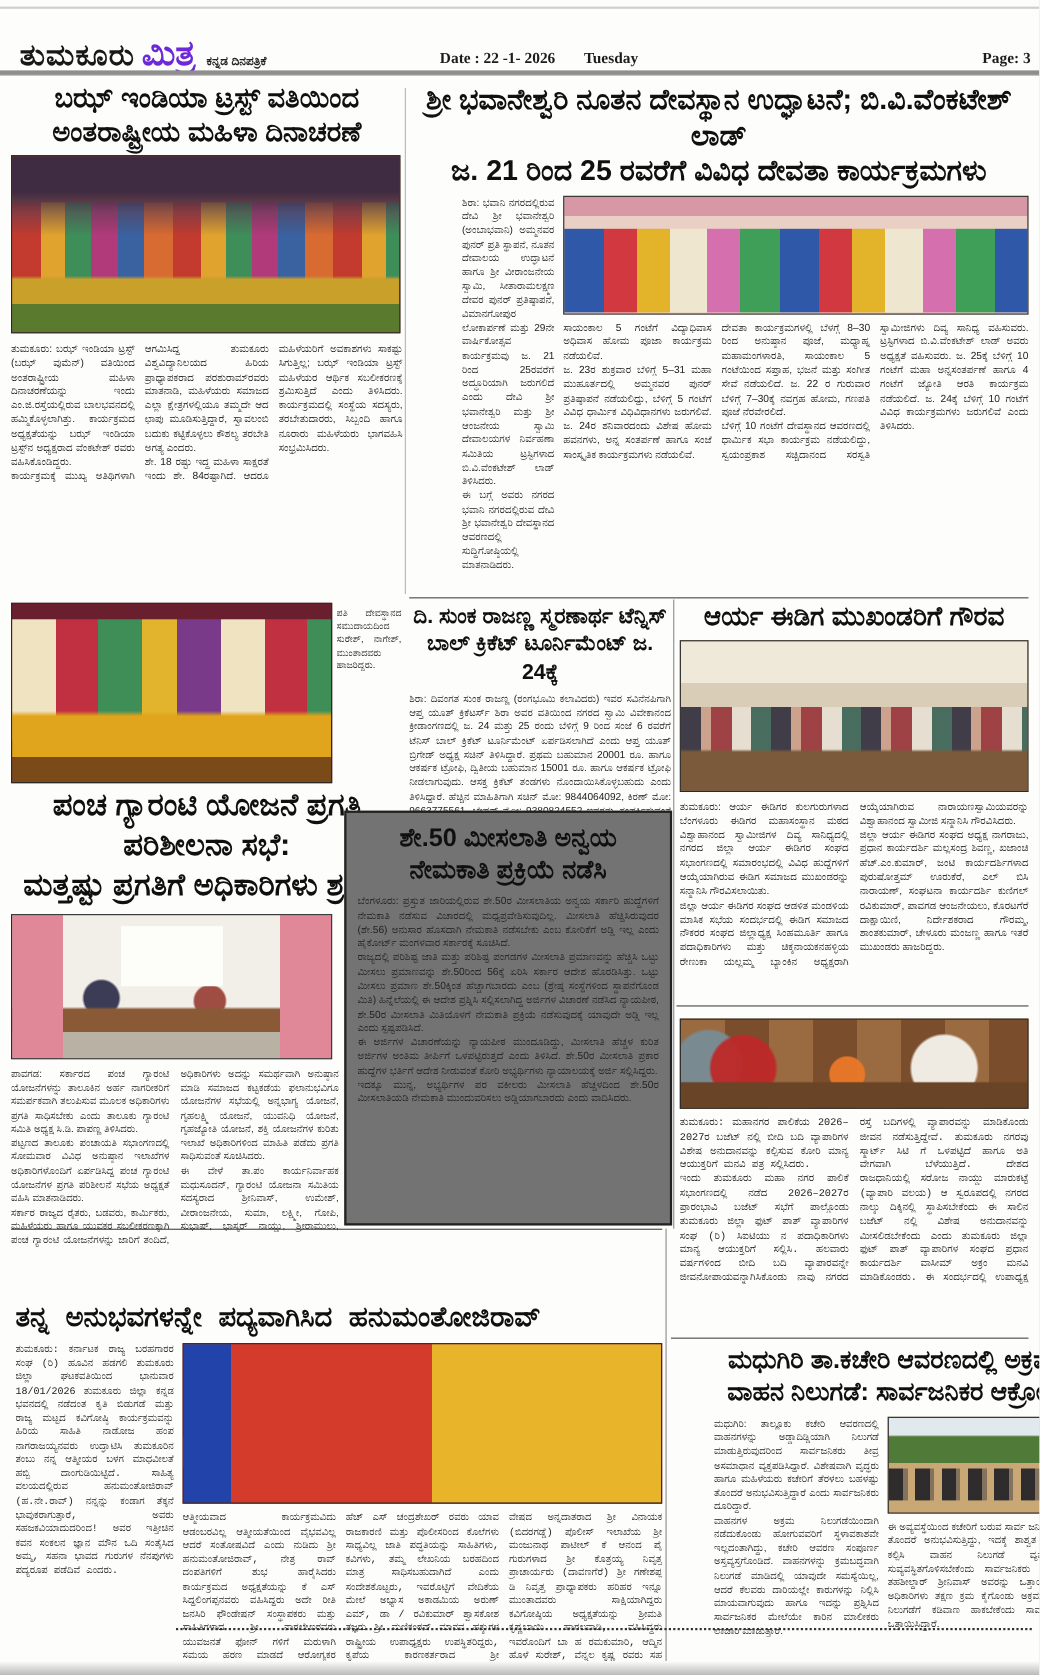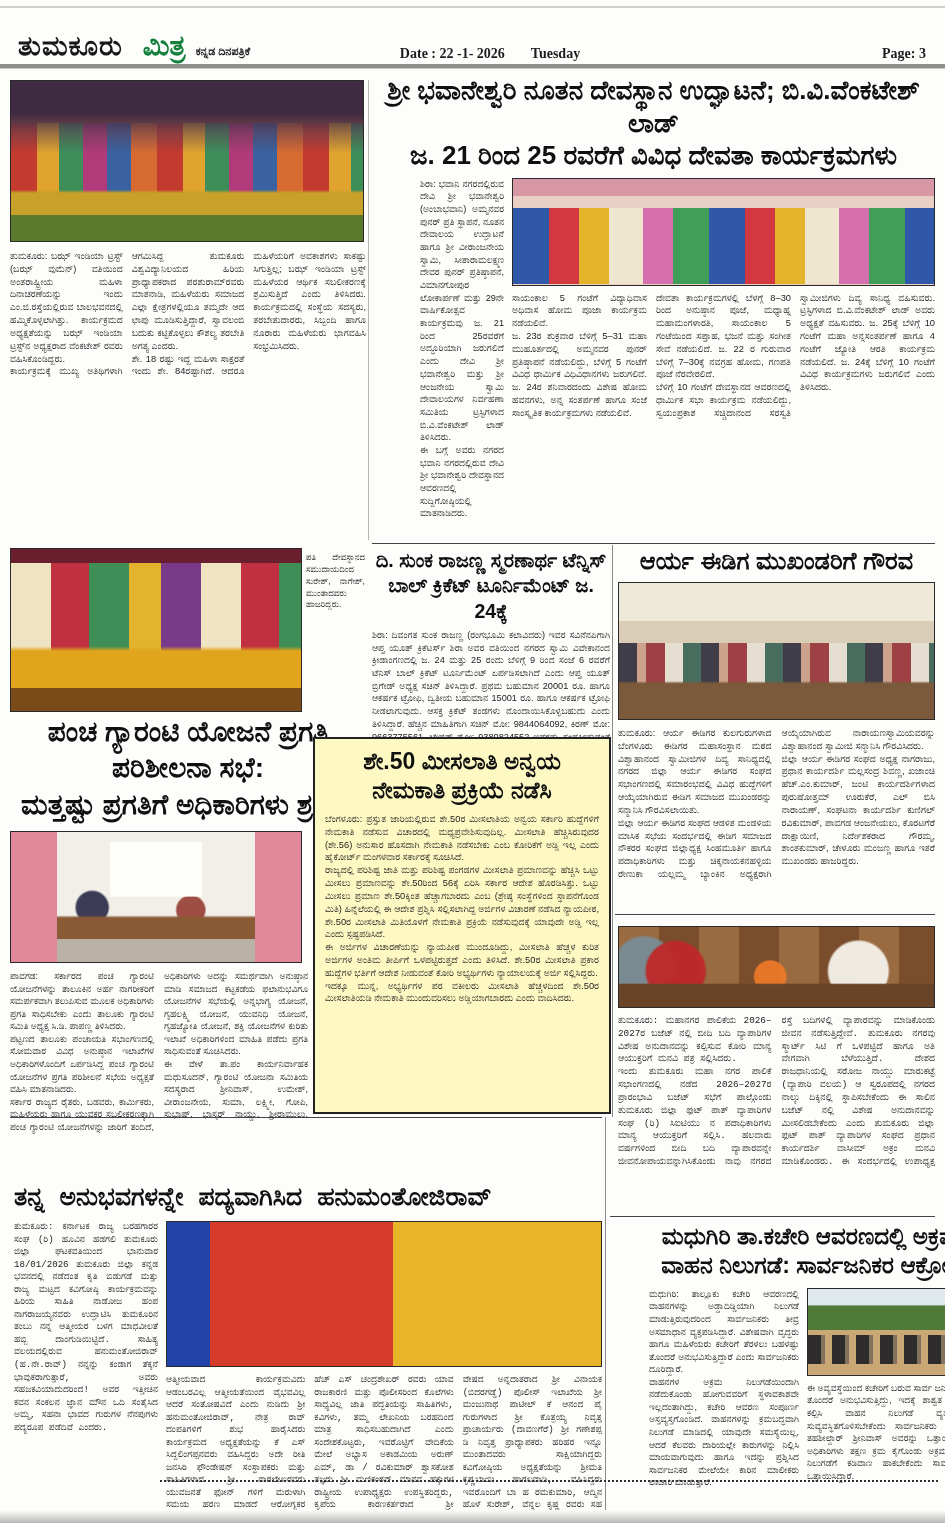--- a/index.html
+++ b/index.html
@@ -4,26 +4,26 @@
 <style>
   html,body{margin:0;padding:0;background:#e9e9e7;}
   .page{position:relative;width:945px;height:1523px;margin:0 auto;background:#fdfdfb;
         font-family:"Liberation Sans","DejaVu Sans",sans-serif;color:#1c1c1c;overflow:hidden;}
   .edge-top{position:absolute;left:0;top:6px;width:945px;height:2px;background:#cfcfcd;}
   .edge-bottom{position:absolute;left:0;top:1510px;width:945px;height:13px;
         background:linear-gradient(180deg,#fdfdfb,#b9b9b6);}
   
   .masthead{position:absolute;left:18px;top:30px;white-space:nowrap;}
   .mh-black{font-size:27px;font-weight:bold;letter-spacing:1px;color:#181818;}
-  .mh-red{font-size:28px;font-weight:bold;color:#15803d;margin-left:20px;}
+  .mh-red{font-size:32px;font-weight:bold;color:#6d28d9;margin-left:6px;}
   .mh-tag{font-size:11px;font-weight:bold;color:#222;margin-left:10px;}
   .head-date{position:absolute;left:340px;top:46px;width:300px;text-align:center;
         font-family:"Liberation Serif","DejaVu Serif",serif;font-weight:bold;font-size:14px;}
   .head-date .day{margin-left:26px;}
-  .head-page{position:absolute;right:19px;top:46px;font-family:"Liberation Serif","DejaVu Serif",serif;
+  .head-page{position:absolute;right:8px;top:46px;font-family:"Liberation Serif","DejaVu Serif",serif;
         font-weight:bold;font-size:14px;}
   .head-rule{position:absolute;left:0;top:64px;width:945px;height:4px;background:#8e8e8c;
         border-bottom:1px solid #c9c9c7;}
   
   .hl{font-weight:bold;color:#101010;text-align:center;white-space:pre-line;}
   .body-txt{font-size:9.3px;line-height:1.38;text-align:justify;white-space:pre-line;
         overflow:hidden;color:#222;}
   .photo{border:1px solid #2a2a2a;box-sizing:border-box;background-repeat:no-repeat;}
   .vrule{position:absolute;width:1px;background:#8a8a88;}
   .hrule{position:absolute;height:1px;background:#444;}
@@ -41,20 +41,22 @@
   <div class="masthead">
     <span class="mh-black">ತುಮಕೂರು</span><span class="mh-red">ಮಿತ್ರ</span><span class="mh-tag">ಕನ್ನಡ ದಿನಪತ್ರಿಕೆ</span>
   </div>
   <div class="head-date">
     <span>Date :  22 -1- 2026</span><span class="day">Tuesday</span>
   </div>
   <div class="head-page">Page: 3</div>
   <div class="head-rule"></div>
 
   <div style="position:absolute;left:10px;top:74px;width:356px;">
+    <div class="hl" style="font-size:25px;line-height:1.22;">ಬಝ್ ಇಂಡಿಯಾ ಟ್ರಸ್ಟ್ ವತಿಯಿಂದ
+ಅಂತರಾಷ್ಟ್ರೀಯ ಮಹಿಳಾ ದಿನಾಚರಣೆ</div>
     <div class="photo" style="margin-top:6px;width:354px;height:162px;
       background-color:#9a5a40;
       background-image:
         linear-gradient(180deg,rgba(58,40,66,.95) 0 20%,rgba(90,60,80,.55) 32%,transparent 45%),
         linear-gradient(180deg,transparent 68%,#c9a02a 70% 84%,#5a7a2e 84% 100%),
         repeating-linear-gradient(90deg,#c23b2e 0 26px,#e0a32e 26px 48px,#3e8e5a 48px 72px,#b03a7a 72px 96px,#3a62a0 96px 120px,#d86b32 120px 146px);
       background-size:100% 100%,100% 100%,100% 62%;background-position:0 0,0 0,0 42px;"></div>
     <div class="body-txt cols3" style="margin-top:8px;width:356px;height:210px;">ತುಮಕೂರು: ಬಝ್ ಇಂಡಿಯಾ ಟ್ರಸ್ಟ್ (ಬಝ್ ವುಮೆನ್) ವತಿಯಿಂದ ಅಂತರಾಷ್ಟ್ರೀಯ ಮಹಿಳಾ ದಿನಾಚರಣೆಯನ್ನು ಇಂದು ಎಂ.ಜಿ.ರಸ್ತೆಯಲ್ಲಿರುವ ಬಾಲಭವನದಲ್ಲಿ ಹಮ್ಮಿಕೊಳ್ಳಲಾಗಿತ್ತು. ಕಾರ್ಯಕ್ರಮದ ಅಧ್ಯಕ್ಷತೆಯನ್ನು ಬಝ್ ಇಂಡಿಯಾ ಟ್ರಸ್ಟ್‌ನ ಅಧ್ಯಕ್ಷರಾದ ವೆಂಕಟೇಶ್ ರವರು ವಹಿಸಿಕೊಂಡಿದ್ದರು.
 ಕಾರ್ಯಕ್ರಮಕ್ಕೆ ಮುಖ್ಯ ಅತಿಥಿಗಳಾಗಿ ಆಗಮಿಸಿದ್ದ ತುಮಕೂರು ವಿಶ್ವವಿದ್ಯಾನಿಲಯದ ಹಿರಿಯ ಪ್ರಾಧ್ಯಾಪಕರಾದ ಪರಶುರಾಮ್‌ರವರು ಮಾತನಾಡಿ, ಮಹಿಳೆಯರು ಸಮಾಜದ ಎಲ್ಲಾ ಕ್ಷೇತ್ರಗಳಲ್ಲಿಯೂ ತಮ್ಮದೇ ಆದ ಛಾಪು ಮೂಡಿಸುತ್ತಿದ್ದಾರೆ, ಸ್ವಾವಲಂಬಿ ಬದುಕು ಕಟ್ಟಿಕೊಳ್ಳಲು ಕೌಶಲ್ಯ ತರಬೇತಿ ಅಗತ್ಯ ಎಂದರು.
 ಶೇ. 18 ರಷ್ಟು ಇದ್ದ ಮಹಿಳಾ ಸಾಕ್ಷರತೆ ಇಂದು ಶೇ. 84ರಷ್ಟಾಗಿದೆ. ಆದರೂ ಮಹಿಳೆಯರಿಗೆ ಅವಕಾಶಗಳು ಸಾಕಷ್ಟು ಸಿಗುತ್ತಿಲ್ಲ; ಬಝ್ ಇಂಡಿಯಾ ಟ್ರಸ್ಟ್ ಮಹಿಳೆಯರ ಆರ್ಥಿಕ ಸಬಲೀಕರಣಕ್ಕೆ ಶ್ರಮಿಸುತ್ತಿದೆ ಎಂದು ತಿಳಿಸಿದರು. ಕಾರ್ಯಕ್ರಮದಲ್ಲಿ ಸಂಸ್ಥೆಯ ಸದಸ್ಯರು, ತರಬೇತುದಾರರು, ಸಿಬ್ಬಂದಿ ಹಾಗೂ ನೂರಾರು ಮಹಿಳೆಯರು ಭಾಗವಹಿಸಿ ಸಂಭ್ರಮಿಸಿದರು.</div>
@@ -162,21 +164,21 @@
         linear-gradient(90deg,transparent 34%,#fdfdfa 34% 66%,transparent 66%),
         radial-gradient(circle at 28% 58%,rgba(40,40,70,.9) 0 7%,transparent 8%),
         radial-gradient(circle at 62% 60%,rgba(150,60,50,.9) 0 7%,transparent 8%);
       background-size:100% 100%,100% 100%,100% 42%,100% 100%,100% 100%;background-position:0 0,0 0,0 10px,0 0,0 0;"></div>
     <div class="body-txt cols2" style="margin-top:7px;width:298px;height:172px;font-size:9.1px;">ಪಾವಗಡ: ಸರ್ಕಾರದ ಪಂಚ ಗ್ಯಾರಂಟಿ ಯೋಜನೆಗಳನ್ನು ತಾಲೂಕಿನ ಅರ್ಹ ನಾಗರೀಕರಿಗೆ ಸಮರ್ಪಕವಾಗಿ ತಲುಪಿಸುವ ಮೂಲಕ ಅಧಿಕಾರಿಗಳು ಪ್ರಗತಿ ಸಾಧಿಸಬೇಕು ಎಂದು ತಾಲೂಕು ಗ್ಯಾರಂಟಿ ಸಮಿತಿ ಅಧ್ಯಕ್ಷ ಸಿ.ಡಿ. ಪಾಪಣ್ಣ ತಿಳಿಸಿದರು.
 ಪಟ್ಟಣದ ತಾಲೂಕು ಪಂಚಾಯತಿ ಸಭಾಂಗಣದಲ್ಲಿ ಸೋಮವಾರ ವಿವಿಧ ಅನುಷ್ಠಾನ ಇಲಾಖೆಗಳ ಅಧಿಕಾರಿಗಳೊಂದಿಗೆ ಏರ್ಪಡಿಸಿದ್ದ ಪಂಚ ಗ್ಯಾರಂಟಿ ಯೋಜನೆಗಳ ಪ್ರಗತಿ ಪರಿಶೀಲನೆ ಸಭೆಯ ಅಧ್ಯಕ್ಷತೆ ವಹಿಸಿ ಮಾತನಾಡಿದರು.
 ಸರ್ಕಾರ ರಾಜ್ಯದ ರೈತರು, ಬಡವರು, ಕಾರ್ಮಿಕರು, ಮಹಿಳೆಯರು ಹಾಗೂ ಯುವಕರ ಸಬಲೀಕರಣಕ್ಕಾಗಿ ಪಂಚ ಗ್ಯಾರಂಟಿ ಯೋಜನೆಗಳನ್ನು ಜಾರಿಗೆ ತಂದಿದೆ, ಅಧಿಕಾರಿಗಳು ಅದನ್ನು ಸಮರ್ಥವಾಗಿ ಅನುಷ್ಠಾನ ಮಾಡಿ ಸಮಾಜದ ಕಟ್ಟಕಡೆಯ ಫಲಾನುಭವಿಗೂ ಯೋಜನೆಗಳ ಸಭೆಯಲ್ಲಿ ಅನ್ನಭಾಗ್ಯ ಯೋಜನೆ, ಗೃಹಲಕ್ಷ್ಮಿ ಯೋಜನೆ, ಯುವನಿಧಿ ಯೋಜನೆ, ಗೃಹಜ್ಯೋತಿ ಯೋಜನೆ, ಶಕ್ತಿ ಯೋಜನೆಗಳ ಕುರಿತು ಇಲಾಖೆ ಅಧಿಕಾರಿಗಳಿಂದ ಮಾಹಿತಿ ಪಡೆದು ಪ್ರಗತಿ ಸಾಧಿಸುವಂತೆ ಸೂಚಿಸಿದರು.
 ಈ ವೇಳೆ ತಾ.ಪಂ ಕಾರ್ಯನಿರ್ವಾಹಕ ಮಧುಸೂದನ್, ಗ್ಯಾರಂಟಿ ಯೋಜನಾ ಸಮಿತಿಯ ಸದಸ್ಯರಾದ ಶ್ರೀನಿವಾಸ್, ಉಮೇಶ್, ವೀರಾಂಜನೇಯ, ಸುಮಾ, ಲಕ್ಷ್ಮೀ, ಗೋಪಿ, ಸುಭಾಷ್, ಭಾಸ್ಕರ್ ನಾಯ್ಡು, ಶ್ರೀರಾಮುಲು, ತಾ.ಪಂ ವ್ಯವಸ್ಥಾಪಕ ಮಜೀದ್ ಹಾಗೂ ವಿವಿಧ ಅನುಷ್ಠಾನ ಇಲಾಖೆಗಳ ಅಧಿಕಾರಿಗಳು ಹಾಜರಿದ್ದರು.</div>
   </div>
 
-  <div class="box" style="position:absolute;left:313px;top:737px;width:298px;height:377px;padding:8px 10px;background:#fef9c3;">
+  <div class="box" style="position:absolute;left:313px;top:737px;width:298px;height:377px;padding:8px 10px;background:#737373;">
     <div class="hl" style="font-size:23px;line-height:1.28;">ಶೇ.50 ಮೀಸಲಾತಿ ಅನ್ವಯ
 ನೇಮಕಾತಿ ಪ್ರಕ್ರಿಯೆ ನಡೆಸಿ</div>
     <div class="body-txt" style="margin-top:7px;height:288px;font-size:9.3px;">ಬೆಂಗಳೂರು: ಪ್ರಸ್ತುತ ಜಾರಿಯಲ್ಲಿರುವ ಶೇ.50ರ ಮೀಸಲಾತಿಯ ಅನ್ವಯ ಸರ್ಕಾರಿ ಹುದ್ದೆಗಳಿಗೆ ನೇಮಕಾತಿ ನಡೆಸುವ ವಿಚಾರದಲ್ಲಿ ಮಧ್ಯಪ್ರವೇಶಿಸುವುದಿಲ್ಲ. ಮೀಸಲಾತಿ ಹೆಚ್ಚಿಸಿರುವುದರ (ಶೇ.56) ಅನುಸಾರ ಹೊಸದಾಗಿ ನೇಮಕಾತಿ ನಡೆಸಬೇಕು ಎಂಬ ಕೋರಿಕೆಗೆ ಅಡ್ಡಿ ಇಲ್ಲ ಎಂದು ಹೈಕೋರ್ಟ್ ಮಂಗಳವಾರ ಸರ್ಕಾರಕ್ಕೆ ಸೂಚಿಸಿದೆ.
 ರಾಜ್ಯದಲ್ಲಿ ಪರಿಶಿಷ್ಟ ಜಾತಿ ಮತ್ತು ಪರಿಶಿಷ್ಟ ಪಂಗಡಗಳ ಮೀಸಲಾತಿ ಪ್ರಮಾಣವನ್ನು ಹೆಚ್ಚಿಸಿ ಒಟ್ಟು ಮೀಸಲು ಪ್ರಮಾಣವನ್ನು ಶೇ.50ರಿಂದ 56ಕ್ಕೆ ಏರಿಸಿ ಸರ್ಕಾರ ಆದೇಶ ಹೊರಡಿಸಿತ್ತು. ಒಟ್ಟು ಮೀಸಲು ಪ್ರಮಾಣ ಶೇ.50ಕ್ಕಿಂತ ಹೆಚ್ಚಾಗಬಾರದು ಎಂಬ (ಶ್ರೇಷ್ಠ ಸಂಸ್ಥೆಗಳಿಂದ ಸ್ಥಾಪನೆಗೊಂಡ ಮಿತಿ) ಹಿನ್ನೆಲೆಯಲ್ಲಿ ಈ ಆದೇಶ ಪ್ರಶ್ನಿಸಿ ಸಲ್ಲಿಸಲಾಗಿದ್ದ ಅರ್ಜಿಗಳ ವಿಚಾರಣೆ ನಡೆಸಿದ ನ್ಯಾಯಪೀಠ, ಶೇ.50ರ ಮೀಸಲಾತಿ ಮಿತಿಯೊಳಗೆ ನೇಮಕಾತಿ ಪ್ರಕ್ರಿಯೆ ನಡೆಸುವುದಕ್ಕೆ ಯಾವುದೇ ಅಡ್ಡಿ ಇಲ್ಲ ಎಂದು ಸ್ಪಷ್ಟಪಡಿಸಿದೆ.
 ಈ ಅರ್ಜಿಗಳ ವಿಚಾರಣೆಯನ್ನು ನ್ಯಾಯಪೀಠ ಮುಂದೂಡಿದ್ದು, ಮೀಸಲಾತಿ ಹೆಚ್ಚಳ ಕುರಿತ ಅರ್ಜಿಗಳ ಅಂತಿಮ ತೀರ್ಪಿಗೆ ಒಳಪಟ್ಟಿರುತ್ತದೆ ಎಂದು ತಿಳಿಸಿದೆ. ಶೇ.50ರ ಮೀಸಲಾತಿ ಪ್ರಕಾರ ಹುದ್ದೆಗಳ ಭರ್ತಿಗೆ ಆದೇಶ ನೀಡುವಂತೆ ಕೋರಿ ಅಭ್ಯರ್ಥಿಗಳು ನ್ಯಾಯಾಲಯಕ್ಕೆ ಅರ್ಜಿ ಸಲ್ಲಿಸಿದ್ದರು.
 ಇದಕ್ಕೂ ಮುನ್ನ, ಅಭ್ಯರ್ಥಿಗಳ ಪರ ವಕೀಲರು ಮೀಸಲಾತಿ ಹೆಚ್ಚಳದಿಂದ ಶೇ.50ರ ಮೀಸಲಾತಿಯಡಿ ನೇಮಕಾತಿ ಮುಂದುವರಿಸಲು ಅಡ್ಡಿಯಾಗಬಾರದು ಎಂದು ವಾದಿಸಿದರು.</div>
   </div>
 
   <div class="hrule" style="left:10px;top:1117px;width:592px;"></div>
   <div class="vrule" style="left:605px;top:1117px;height:398px;"></div>

